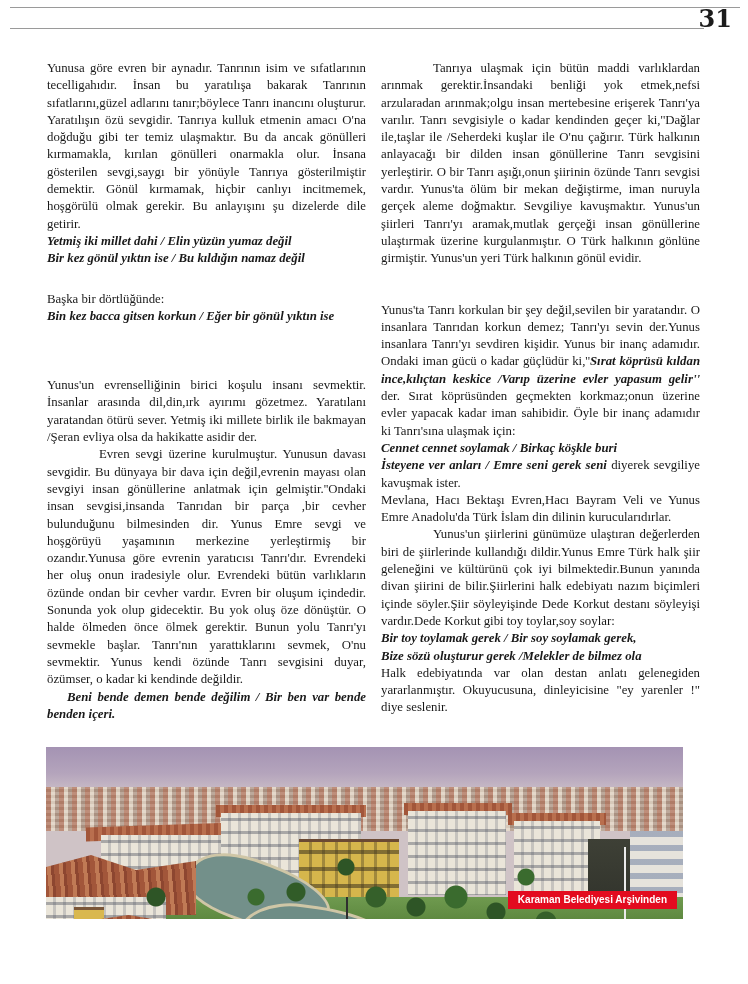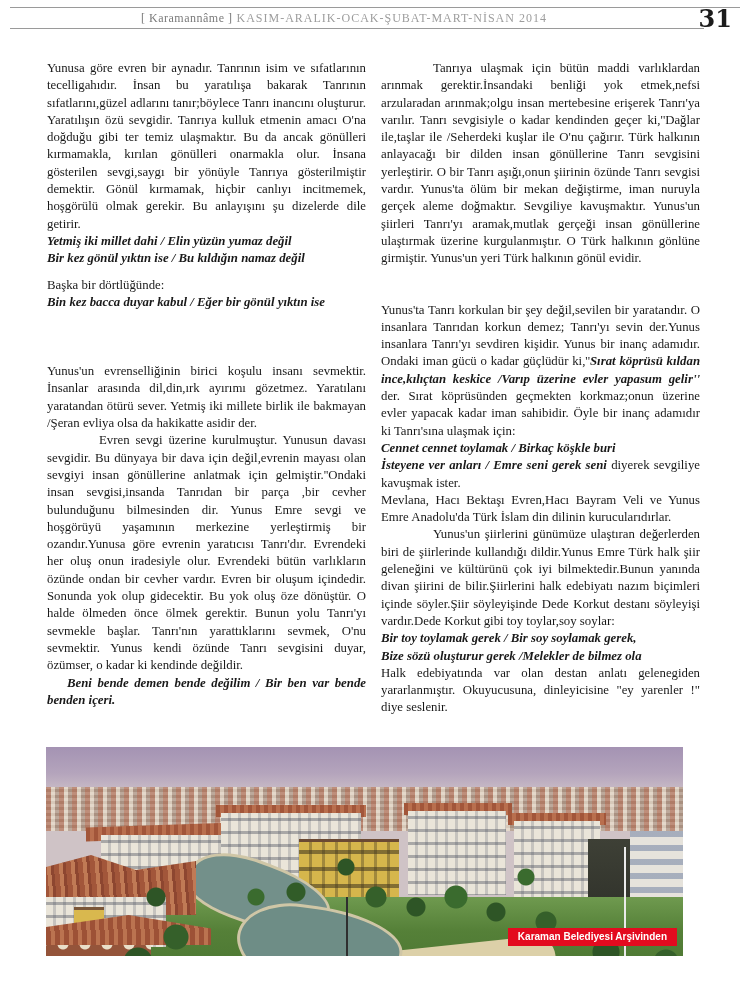--- a/index.html
+++ b/index.html
@@ -19,21 +19,21 @@
   .col{position:absolute;top:60px;width:319px;text-align:justify;color:#191919;
        font-size:12.8px;line-height:17.3px;}
   .col-left{left:47px;}
   .col-right{left:381px;}
   .para{margin:0;}
   .seg-normal{font-style:normal;font-weight:normal;}
   .seg-verse{font-style:italic;font-weight:bold;}
   .seg-verse-light{font-style:italic;font-weight:normal;}
 
   
-  .photo{position:absolute;left:46px;top:747px;width:637px;height:209px;overflow:hidden;
+  .photo{position:absolute;left:46px;top:747px;width:637px;height:172px;overflow:hidden;
          background:#cfc3c6;}
   .ph-sky{position:absolute;left:0;top:0;right:0;height:58px;
           background:linear-gradient(180deg,#a493b3 0%,#b4a4bc 45%,#ccbfc7 80%,#d8cdcd 100%);}
   .ph-farcity{position:absolute;left:0;top:40px;right:0;height:44px;background-color:#c9b6a4;
           background-image:
             repeating-linear-gradient(90deg,rgba(166,84,58,.5) 0 5px,rgba(238,229,214,.55) 5px 9px,rgba(140,110,95,.35) 9px 13px),
             repeating-linear-gradient(0deg,rgba(255,255,255,.25) 0 3px,rgba(120,90,80,.2) 3px 6px);
           filter:blur(.7px);}
   .bld{position:absolute;background-color:#eae5d9;
        background-image:
@@ -98,41 +98,36 @@
        font-family:"Liberation Sans",sans-serif;font-size:10px;font-weight:bold;
        line-height:16px;padding:1px 10px;white-space:nowrap;}
 </style>
 </head>
 <body>
 
 <div class="page">
 
   <div class="rule-top"></div>
   <div class="rule-bottom"></div>
-  <div class="header-text">
-    <span class="brand">[ Karamannâme ]</span>
-    <span> </span>
-    <span class="issue">KASIM-ARALIK-OCAK-ŞUBAT-MART-NİSAN 2014</span>
-  </div>
   <div class="page-num">31</div>
 
   <div class="col col-left">
       <p class="para"><span class="seg-normal">Yunusa göre evren bir aynadır. Tanrının isim ve sıfatlarının tecelligahıdır. İnsan bu yaratılışa bakarak Tanrının sıfatlarını,güzel adlarını tanır;böylece Tanrı inancını oluşturur. Yaratılışın özü sevgidir. Tanrıya kulluk etmenin amacı O'na doğduğu gibi ter temiz ulaşmaktır. Bu da ancak gönülleri kırmamakla, kırılan gönülleri onarmakla olur. İnsana gösterilen sevgi,saygı bir yönüyle Tanrıya gösterilmiştir demektir. Gönül kırmamak, hiçbir canlıyı incitmemek, hoşgörülü olmak gerekir. Bu anlayışını şu dizelerde dile getirir.</span></p>
       <p class="para"><span class="seg-verse">Yetmiş iki millet dahi / Elin yüzün yumaz değil</span></p>
       <p class="para"><span class="seg-verse">Bir kez gönül yıktın ise / Bu kıldığın namaz değil</span></p>
-      <p class="para" style="margin-top: 9px;"><span class="seg-normal">Başka bir dörtlüğünde:</span></p>
-      <p class="para"><span class="seg-verse">Bin kez bacca duyar kabul / Eğer bir gönül yıktın ise</span></p>
+      <p class="para" style="margin-top: 23px;"><span class="seg-normal">Başka bir dörtlüğünde:</span></p>
+      <p class="para"><span class="seg-verse">Bin kez bacca gitsen korkun / Eğer bir gönül yıktın ise</span></p>
       <p class="para" style="margin-top: 52px;"><span class="seg-normal">Yunus'un evrenselliğinin birici koşulu insanı sevmektir. İnsanlar arasında dil,din,ırk ayırımı gözetmez. Yaratılanı yaratandan ötürü sever. Yetmiş iki millete birlik ile bakmayan /Şeran evliya olsa da hakikatte asidir der.</span></p>
       <p class="para" style="text-indent: 52px;"><span class="seg-normal">Evren sevgi üzerine kurulmuştur. Yunusun davası sevgidir. Bu dünyaya bir dava için değil,evrenin mayası olan sevgiyi insan gönüllerine anlatmak için gelmiştir.''Ondaki insan sevgisi,insanda Tanrıdan bir parça ,bir cevher bulunduğunu bilmesinden dir. Yunus Emre sevgi ve hoşgörüyü yaşamının merkezine yerleştirmiş bir ozandır.Yunusa göre evrenin yaratıcısı Tanrı'dır. Evrendeki her oluş onun iradesiyle olur. Evrendeki bütün varlıkların özünde ondan bir cevher vardır. Evren bir oluşum içindedir. Sonunda yok olup gidecektir. Bu yok oluş öze dönüştür. O halde ölmeden önce ölmek gerektir. Bunun yolu Tanrı'yı sevmekle başlar. Tanrı'nın yarattıklarını sevmek, O'nu sevmektir. Yunus kendi özünde Tanrı sevgisini duyar, özümser, o kadar ki kendinde değildir.</span></p>
       <p class="para" style="text-indent: 20px;"><span class="seg-verse">Beni bende demen bende değilim / Bir ben var bende benden içeri.</span></p>
     </div>
   <div class="col col-right">
       <p class="para" style="text-indent: 52px;"><span class="seg-normal">Tanrıya ulaşmak için bütün maddi varlıklardan arınmak gerektir.İnsandaki benliği yok etmek,nefsi arzularadan arınmak;olgu insan mertebesine erişerek Tanrı'ya varılır. Tanrı sevgisiyle o kadar kendinden geçer ki,''Dağlar ile,taşlar ile /Seherdeki kuşlar ile O'nu çağırır. Türk halkının anlayacağı bir dilden insan gönüllerine Tanrı sevgisini yerleştirir. O bir Tanrı aşığı,onun şiirinin özünde Tanrı sevgisi vardır. Yunus'ta ölüm bir mekan değiştirme, iman nuruyla gerçek aleme doğmaktır. Sevgiliye kavuşmaktır. Yunus'un şiirleri Tanrı'yı aramak,mutlak gerçeği insan gönüllerine ulaştırmak üzerine kurgulanmıştır. O Türk halkının gönlüne girmiştir. Yunus'un yeri Türk halkının gönül evidir.</span></p>
       <p class="para" style="margin-top: 34px;"><span class="seg-normal">Yunus'ta Tanrı korkulan bir şey değil,sevilen bir yaratandır. O insanlara Tanrıdan korkun demez; Tanrı'yı sevin der.Yunus insanlara Tanrı'yı sevdiren kişidir. Yunus bir inanç adamıdır. Ondaki iman gücü o kadar güçlüdür ki,''</span><span class="seg-verse">Sırat köprüsü kıldan ince,kılıçtan keskice /Varıp üzerine evler yapasum gelir''</span><span class="seg-normal"> der. Sırat köprüsünden geçmekten korkmaz;onun üzerine evler yapacak kadar iman sahibidir. Öyle bir inanç adamıdır ki Tanrı'sına ulaşmak için:</span></p>
-      <p class="para"><span class="seg-verse">Cennet cennet toylamak / Birkaç köşkle buri</span></p>
+      <p class="para"><span class="seg-verse">Cennet cennet soylamak / Birkaç köşkle buri</span></p>
       <p class="para"><span class="seg-verse">İsteyene ver anları / Emre seni gerek seni</span><span class="seg-normal"> diyerek sevgiliye kavuşmak ister.</span></p>
       <p class="para"><span class="seg-normal">Mevlana, Hacı Bektaşı Evren,Hacı Bayram Veli ve Yunus Emre Anadolu'da Türk İslam din dilinin kurucularıdırlar.</span></p>
       <p class="para" style="text-indent: 52px;"><span class="seg-normal">Yunus'un şiirlerini günümüze ulaştıran değerlerden biri de şiirlerinde kullandığı dildir.Yunus Emre Türk halk şiir geleneğini ve kültürünü çok iyi bilmektedir.Bunun yanında divan şiirini de bilir.Şiirlerini halk edebiyatı nazım biçimleri içinde söyler.Şiir söyleyişinde Dede Korkut destanı söyleyişi vardır.Dede Korkut gibi toy toylar,soy soylar:</span></p>
       <p class="para"><span class="seg-verse">Bir toy toylamak gerek / Bir soy soylamak gerek,</span></p>
       <p class="para"><span class="seg-verse">Bize sözü oluşturur gerek /Melekler de bilmez ola</span></p>
       <p class="para"><span class="seg-normal">Halk edebiyatında var olan destan anlatı gelenegiden yararlanmıştır. Okuyucusuna, dinleyicisine "ey yarenler !" diye seslenir.</span></p>
       <p class="para" style="margin-top: 34px;"><span class="seg-verse-light">Ey yarenler tınman bana / Ben gene n'oldum bilmzem</span></p>
       <p class="para"><span class="seg-verse-light">İlmi amel sorman bana /Divane oldum bilmezem</span></p>
     </div>
 

